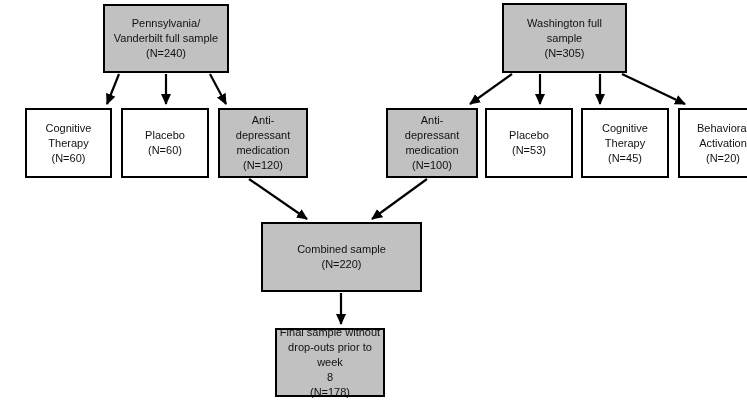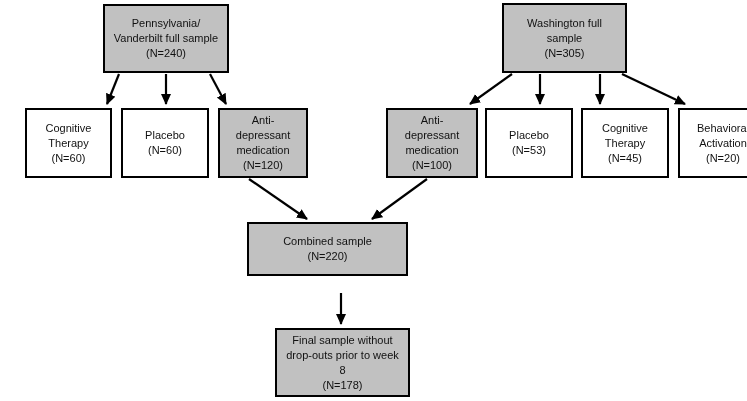--- a/index.html
+++ b/index.html
@@ -45,23 +45,23 @@
   .pos-wa        { left: 479px; top: 3px;   width: 125px; height: 70px; }
   
   .pos-ct60      { left: 2px;   top: 108px; width: 87px;  height: 70px; }
   .pos-p60       { left: 98px;  top: 108px; width: 88px;  height: 70px; }
   .pos-ad120     { left: 195px; top: 108px; width: 90px;  height: 70px; }
   .pos-ad100     { left: 363px; top: 108px; width: 92px;  height: 70px; }
   .pos-p53       { left: 462px; top: 108px; width: 88px;  height: 70px; }
   .pos-ct45      { left: 558px; top: 108px; width: 88px;  height: 70px; }
   .pos-ba43      { left: 655px; top: 108px; width: 90px;  height: 70px; }
   
-  .pos-combined  { left: 224px; top: 222px; width: 161px; height: 54px; }
+  .pos-combined  { left: 238px; top: 222px; width: 161px; height: 70px; }
   
-  .pos-final     { left: 252px; top: 328px; width: 135px; height: 69px; }
+  .pos-final     { left: 252px; top: 328px; width: 110px; height: 69px; }
 </style>
 </head>
 <body>
 
 <div id="canvas">
 
   <svg id="arrow-layer" viewBox="0 0 747 401" xmlns="http://www.w3.org/2000/svg">
     <defs>
       <marker id="ah" markerUnits="userSpaceOnUse" markerWidth="12" markerHeight="11" refX="10" refY="5" orient="auto">
         <path d="M0,0 L11,5 L0,10 z" fill="#000000"></path>

